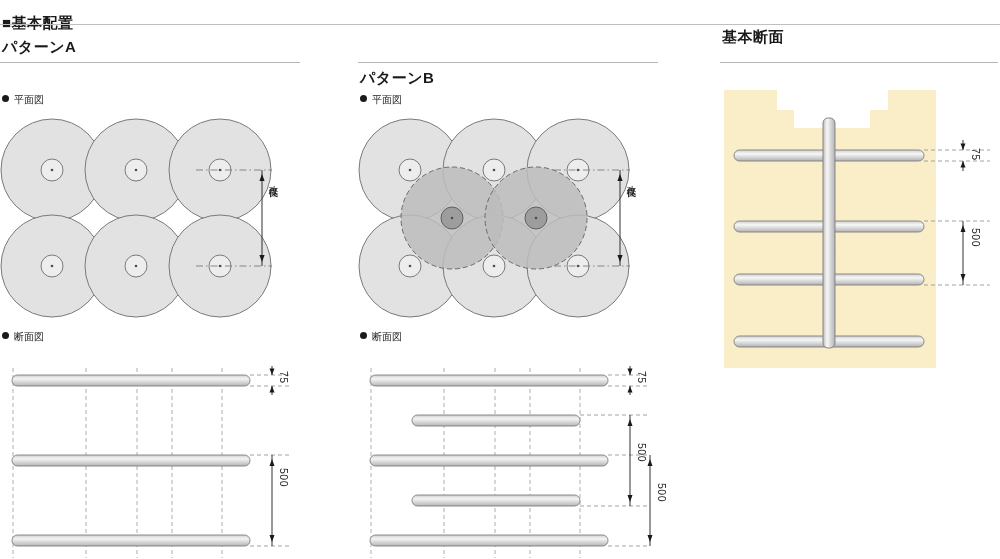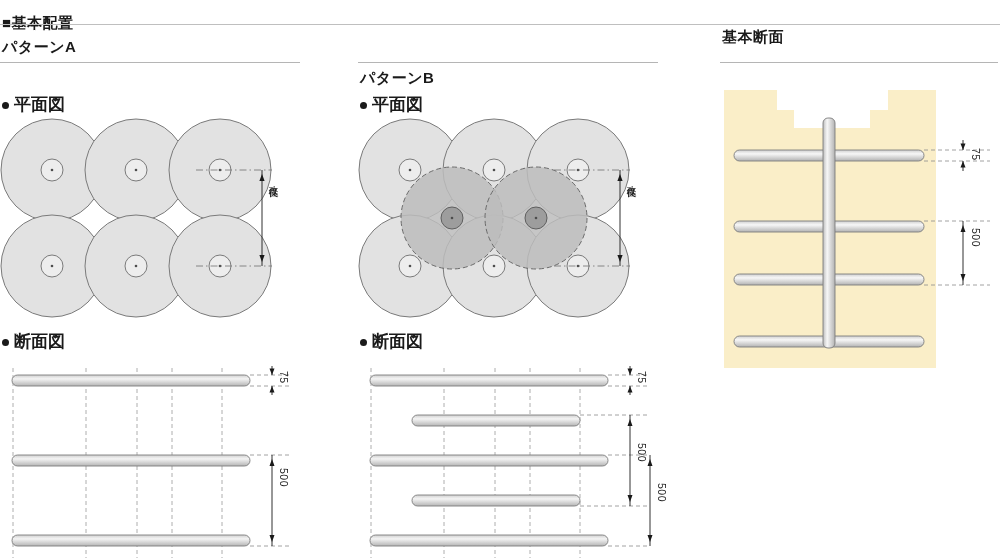--- a/index.html
+++ b/index.html
@@ -20,21 +20,21 @@
   }
   .title-rule{
     position:absolute;left:0;top:24px;width:1000px;height:1px;
     background:#bfbfbf;
   }
   .col-title{
     position:absolute;font-size:15px;font-weight:bold;letter-spacing:.5px;
   }
   .col-rule{position:absolute;height:1px;background:#b5b5b5;}
   .sub-title{
-    position:absolute;font-size:17px;font-weight:bold;
+    position:absolute;font-size:10px;font-weight:normal;
   }
   .bullet{
     display:inline-block;width:7px;height:7px;border-radius:50%;
     background:#1a1a1a;margin-right:5px;vertical-align:1px;
   }
 
   
   .vlabel{
     position:absolute;
     writing-mode:vertical-rl;

